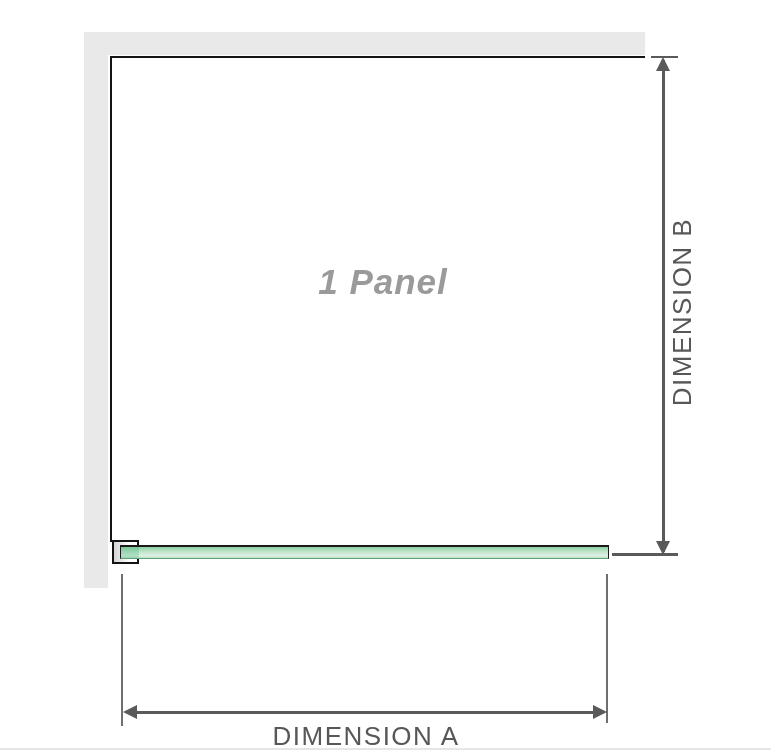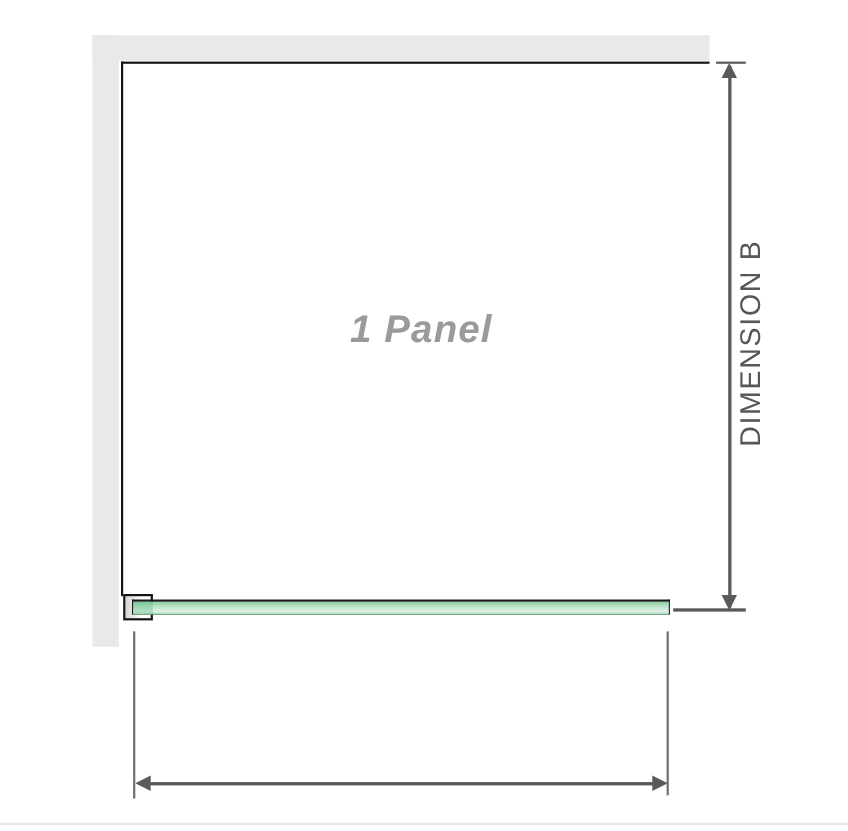--- a/index.html
+++ b/index.html
@@ -83,21 +83,21 @@
   }
   .dimA-label {
     left: 366px; top: 721px;
     transform: translateX(-50%);
     white-space: nowrap;
     font-size: 26px; letter-spacing: 1.5px; color: #57575a;
   }
 
   
   .panel-label {
-    left: 383px; top: 300px;
+    left: 383px; top: 282px;
     transform: translate(-50%, -50%);
     white-space: nowrap;
     font-style: italic; font-weight: bold; font-size: 35px;
     letter-spacing: 1px; color: #9a9a9a;
   }
 
   
   .bottom-rule { left: 0; top: 748px; width: 771px; height: 2px; background: #e8e5e4; }
 </style>
 </head>
@@ -123,16 +123,17 @@
   <div class="abs dimB-vline"></div>
   <div class="abs arrow arrow-up"></div>
   <div class="abs arrow arrow-down"></div>
   <div class="abs dimB-label">DIMENSION B</div>
 
   <div class="abs extA-left"></div>
   <div class="abs extA-right"></div>
   <div class="abs dimA-hline"></div>
   <div class="abs arrow arrow-left"></div>
   <div class="abs arrow arrow-right"></div>
+  <div class="abs dimA-label">DIMENSION A</div>
 
   <div class="abs bottom-rule"></div>
 
 </div>
 
 </body></html>

